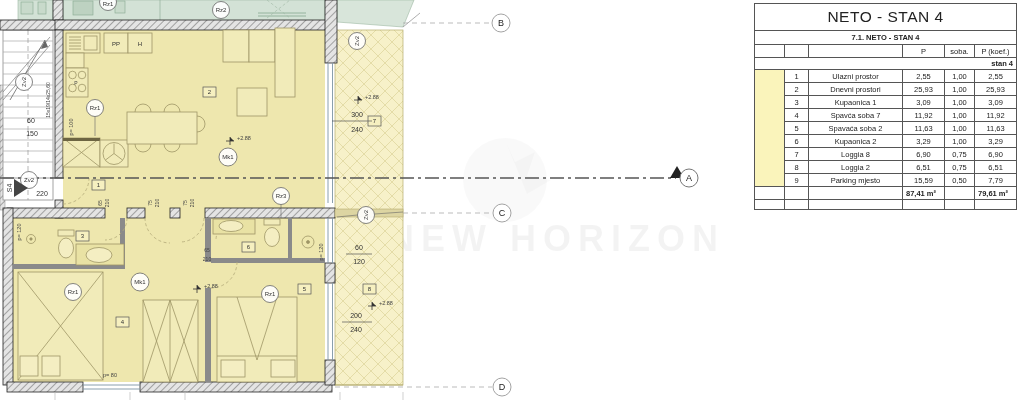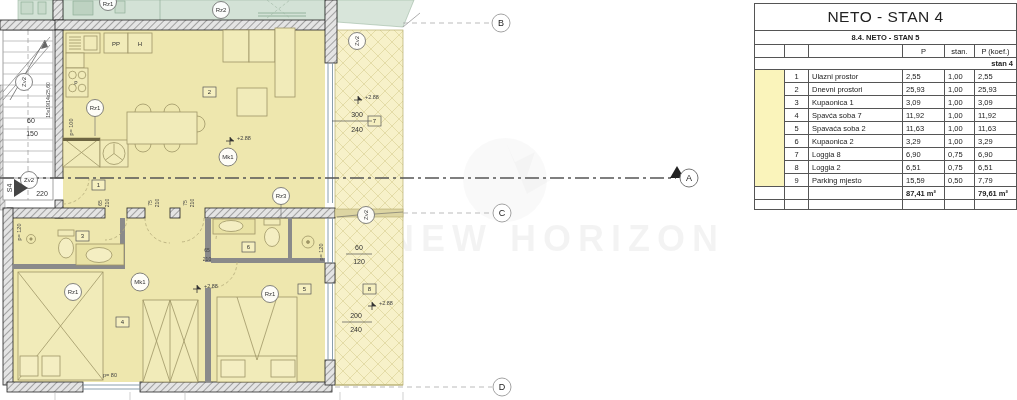--- a/index.html
+++ b/index.html
@@ -18,21 +18,21 @@
   .nettable{position:absolute;left:754px;top:3px;width:262px;}
   .nettable table{border-collapse:collapse;width:100%;table-layout:fixed;border-radius:18px;}
   .nettable td{border:1px solid #555;font-size:7.5px;color:#222;padding:1px 3px;
                height:10px;overflow:hidden;white-space:nowrap;}
   .nettable td.title{font-size:15.5px;text-align:center;height:24px;letter-spacing:0.5px;padding:1px;}
   .nettable td.subtitle{font-size:7.5px;font-weight:bold;text-align:center;height:11px;}
   .nettable tr.head td{text-align:center;font-size:7.5px;height:10px;}
   .nettable td.group{font-weight:bold;height:9px;text-align:right;}
   .nettable td.yellow{background:#faf4bb;}
   .nettable td.num{text-align:center;}
-  .nettable td.val{text-align:left;}
+  .nettable td.val{text-align:center;}
   .nettable td.tot{font-weight:bold;}
   .nettable tr.empty td{height:7px;}
 </style>
 </head>
 <body>
 
 <div id="stage">
 
 <svg id="plansvg" width="1017" height="400" viewBox="0 0 1017 400">
   <defs>
@@ -379,28 +379,28 @@
           <col style="width:94px">
       <col style="width:42px">
           <col style="width:30px">
           <col style="width:42px">
     </colgroup>
     <tbody>
           <tr>
             <td class="title" colspan="6">NETO - STAN 4</td>
           </tr>
     <tr>
-            <td class="subtitle" colspan="6">8.4. NETO - STAN 5</td>
+            <td class="subtitle" colspan="6">7.1. NETO - STAN 4</td>
           </tr>
     <tr class="head">
       <td></td>
       <td></td>
       <td></td>
       <td>P</td>
-      <td>stan.</td>
+      <td>soba.</td>
       <td>P (koef.)</td>
     </tr>
     <tr>
             <td class="group" colspan="6">stan 4</td>
           </tr>
     <tr>
       <td class="yellow" rowspan="9"></td>
       <td class="num">1</td>
       <td class="val">Ulazni prostor</td>
       <td class="val">2,55</td>

